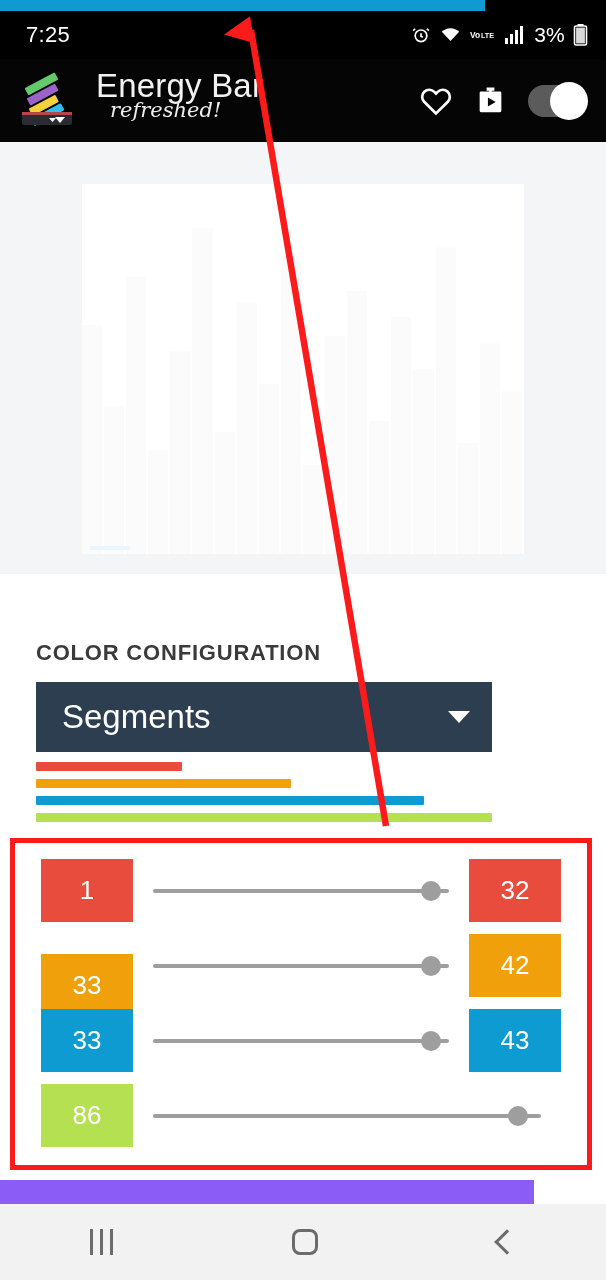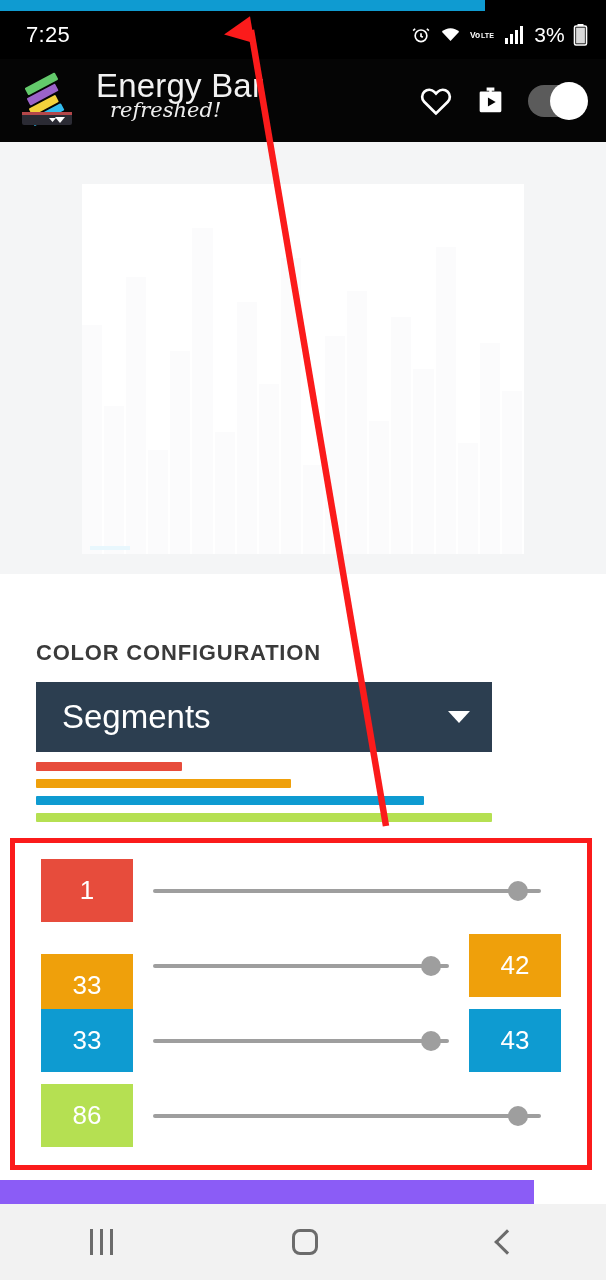--- a/index.html
+++ b/index.html
@@ -259,20 +259,23 @@
     <div class="rows-box" style="border-color: rgb(251, 27, 27);">
       <div class="rows-inner">
         <div class="row">
           <div class="swatch" style="background: rgb(231, 76, 60);">
               <span>1</span>
             </div>
           <div class="slider">
             <div class="track"></div>
             <div class="thumb" style="left: calc(94% - 10px);"></div>
           </div>
+          <div class="swatch" style="background: rgb(231, 76, 60);">
+              <span>32</span>
+            </div>
         </div>
         <div class="row">
           <div class="swatch" style="background: rgb(239, 160, 11); margin-top: 40px;">
               <span>33</span>
             </div>
           <div class="slider">
             <div class="track"></div>
             <div class="thumb" style="left: calc(94% - 10px);"></div>
           </div>
           <div class="swatch" style="background: rgb(239, 160, 11);">

